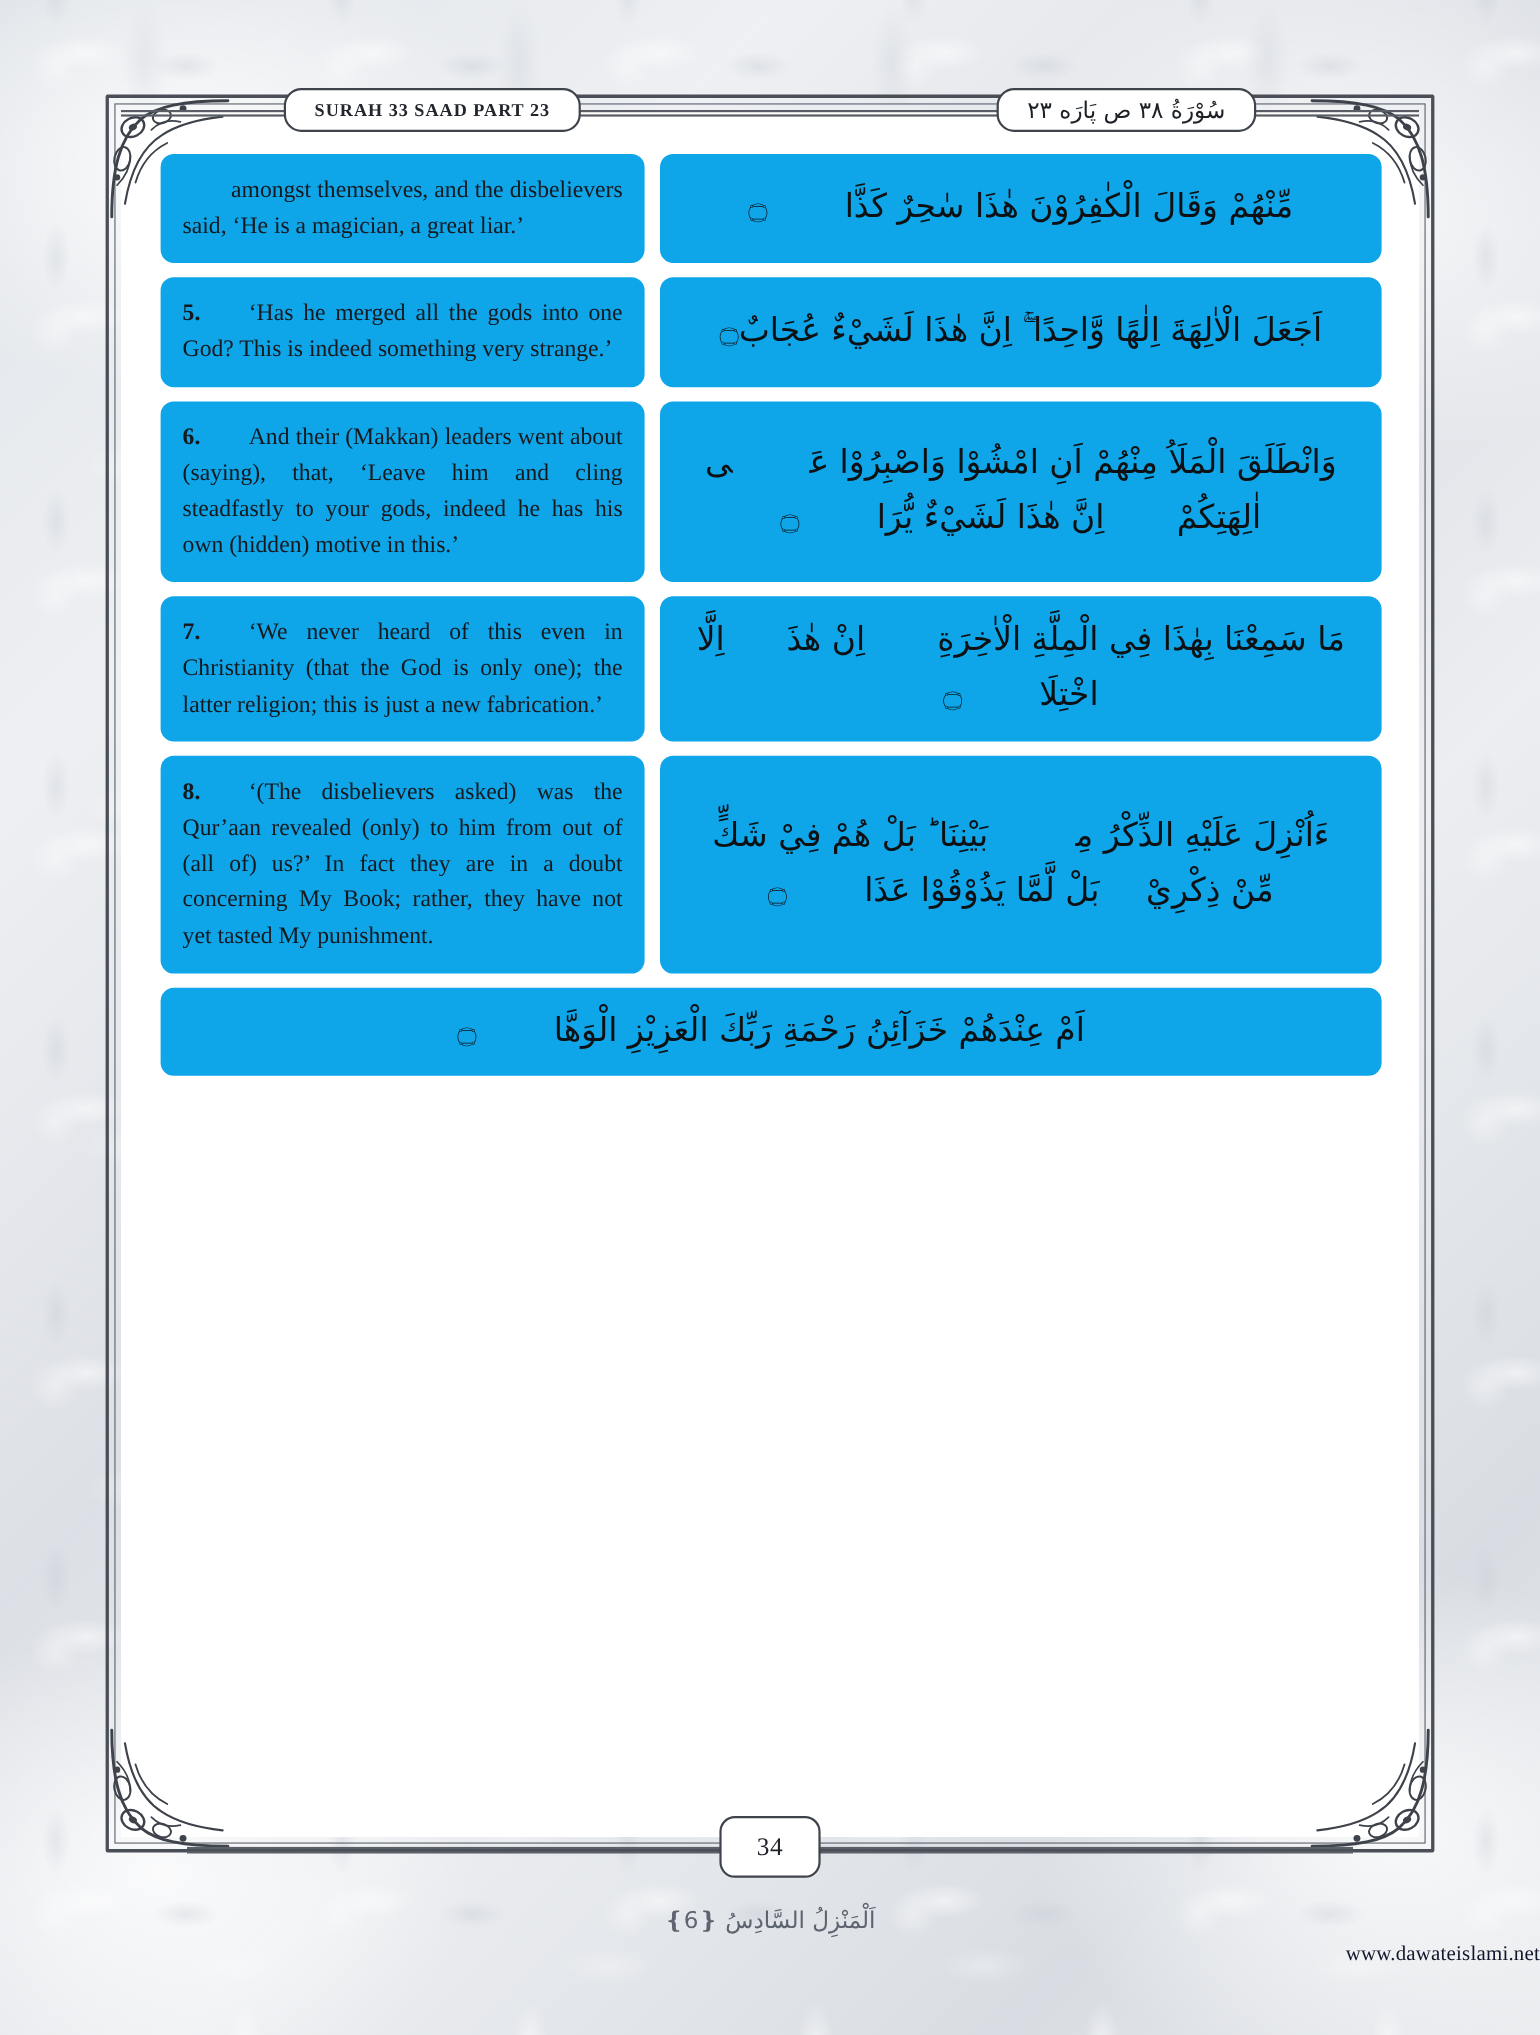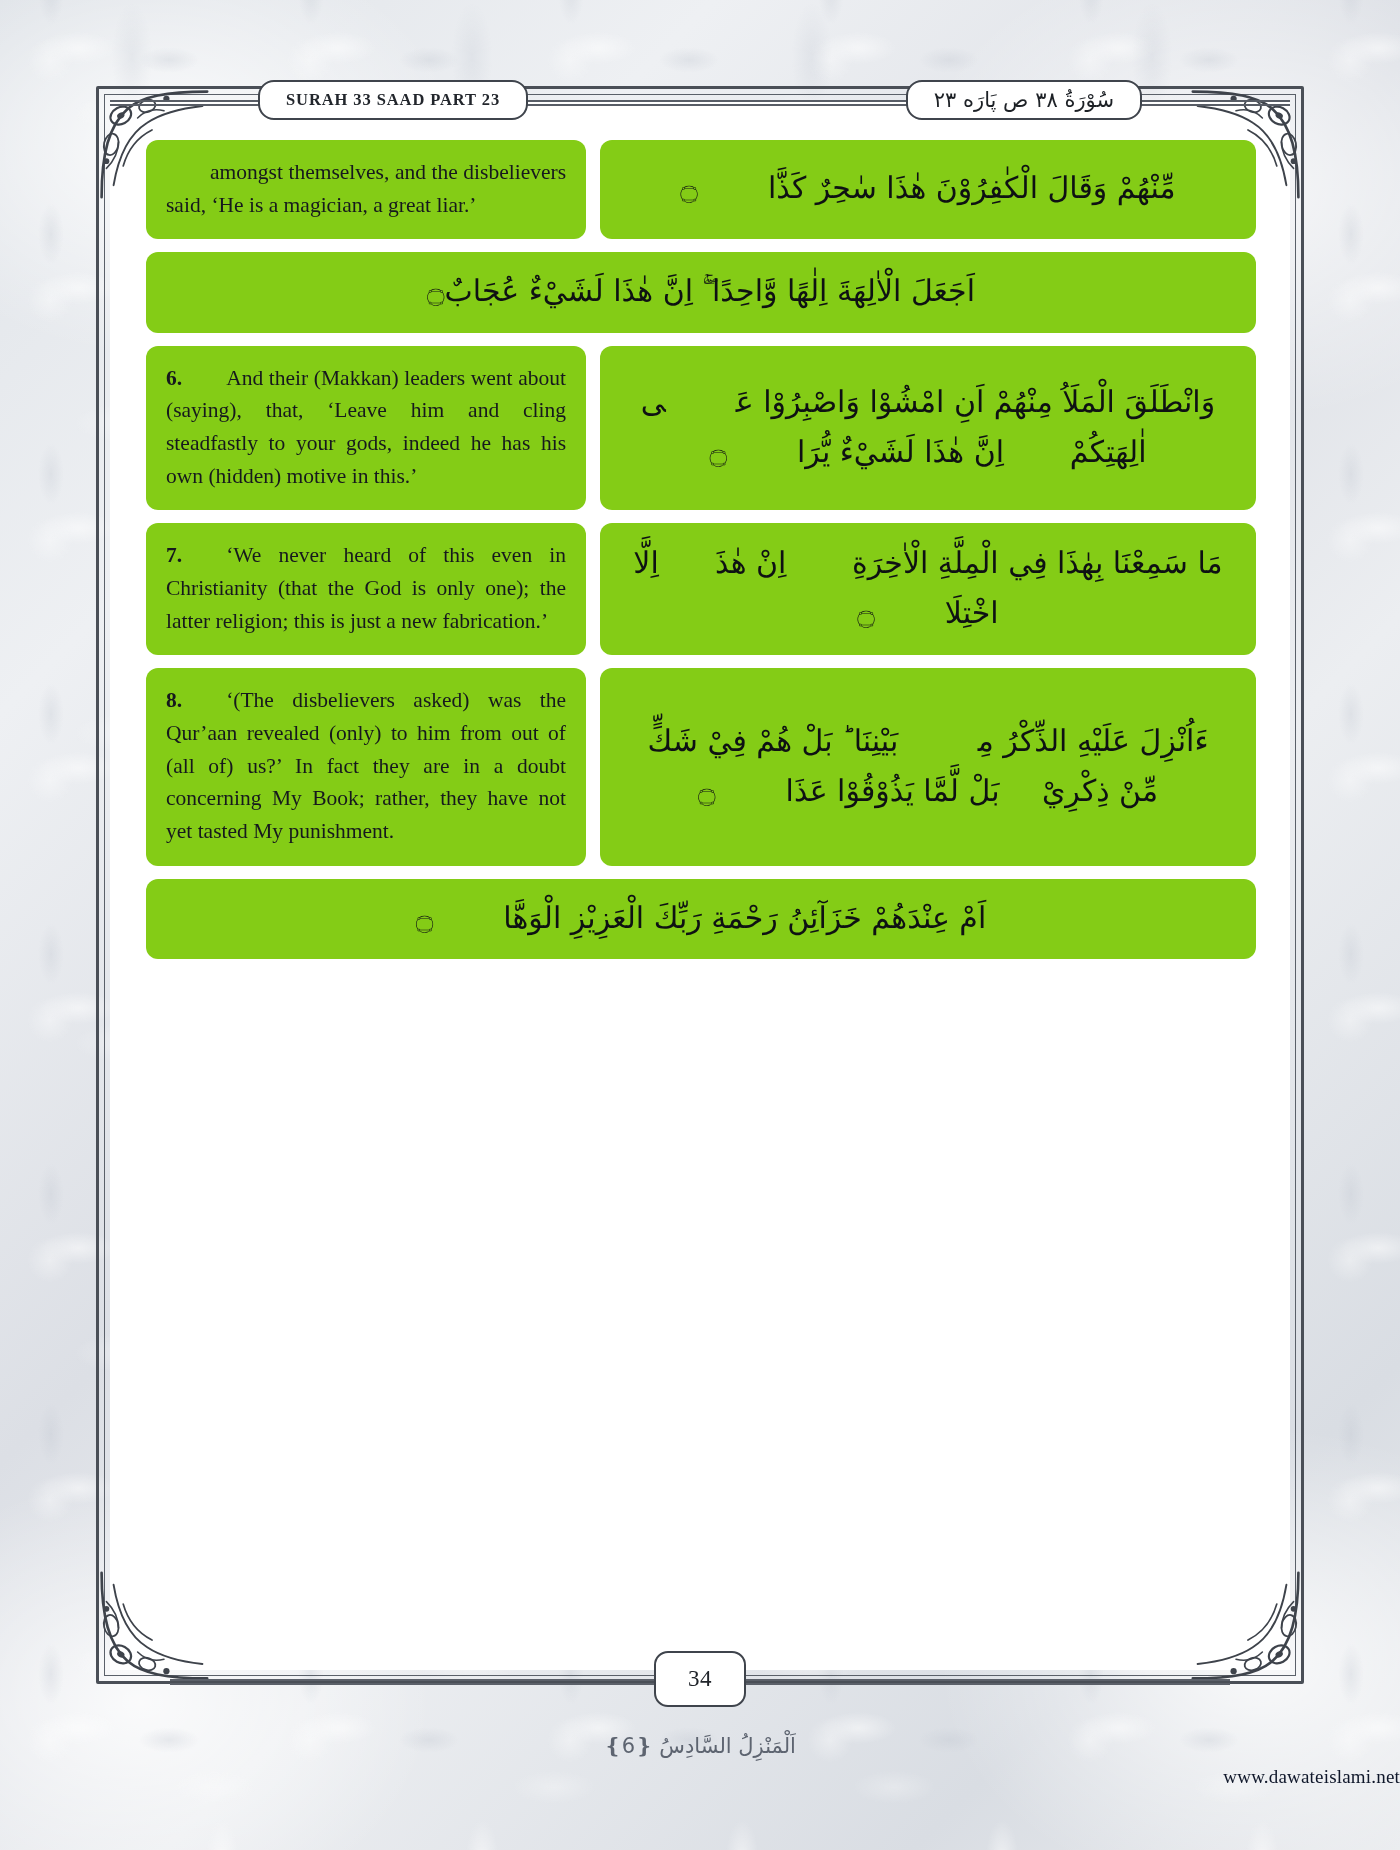--- a/index.html
+++ b/index.html
@@ -150,21 +150,21 @@
     display: flex;
     flex-direction: column;
     gap: 13px;
   }
   .verse-row {
     display: flex;
     gap: 14px;
     align-items: stretch;
   }
   .cell {
-    background: #84cc16;
+    background: #0ea5e9;
     border-radius: 12px;
     padding: 16px 20px 18px 20px;
   }
   .cell.en {
     width: 440px;
     flex: 0 0 440px;
   }
   .cell.ar {
     flex: 1 1 auto;
     display: flex;
@@ -340,20 +340,23 @@
   <div class="verse-row">
     <div class="cell en">
       <div class="en-text"><span class="vnum"></span><span>amongst themselves, and the disbelievers said, ‘He is a magician, a great liar.’</span></div>
     </div>
     <div class="cell ar">
       <div class="ar-text">مِّنْهُمْ وَقَالَ الْكٰفِرُوْنَ هٰذَا سٰحِرٌ كَذَّابٌۚ۝</div>
     </div>
   </div>
 
   <div class="verse-row">
+    <div class="cell en">
+      <div class="en-text"><span class="vnum">5.</span><span>‘Has he merged all the gods into one God? This is indeed something very strange.’</span></div>
+    </div>
     <div class="cell ar">
       <div class="ar-text">اَجَعَلَ الْاٰلِهَةَ اِلٰهًا وَّاحِدًا ۖۚ اِنَّ هٰذَا لَشَيْءٌ عُجَابٌ۝</div>
     </div>
   </div>
 
   <div class="verse-row">
     <div class="cell en">
       <div class="en-text"><span class="vnum">6.</span><span>And their (Makkan) leaders went about (saying), that, ‘Leave him and cling steadfastly to your gods, indeed he has his own (hidden) motive in this.’</span></div>
     </div>
     <div class="cell ar">

